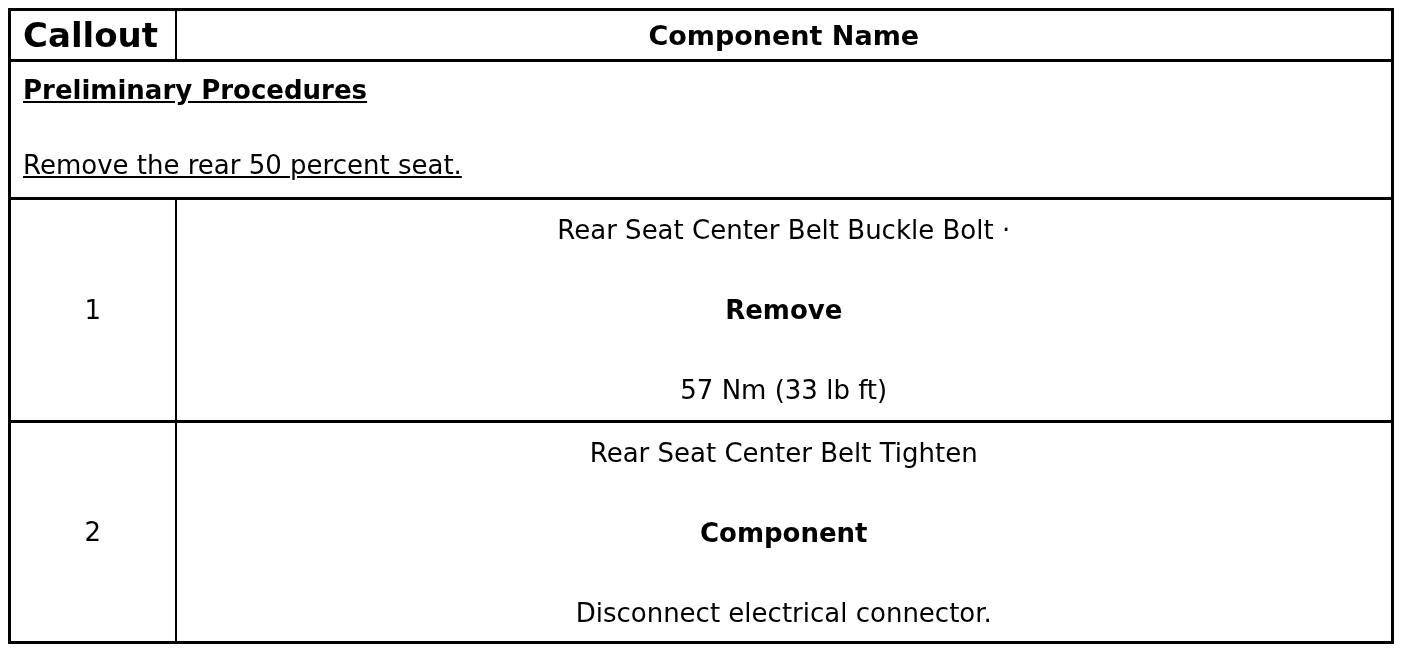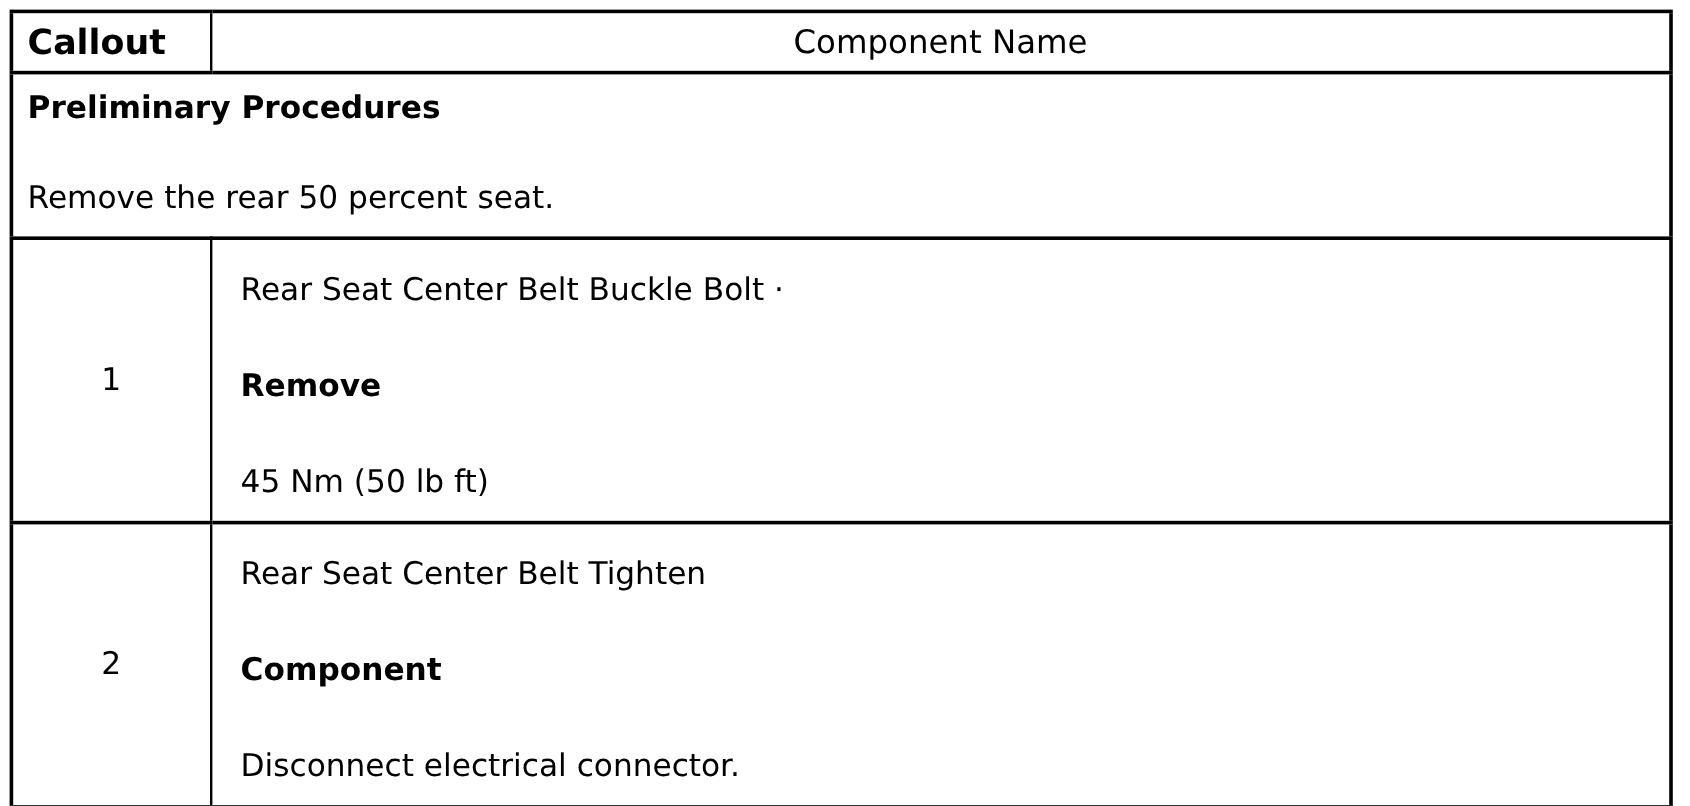--- a/index.html
+++ b/index.html
@@ -31,48 +31,48 @@
     overflow: hidden;
   }
   col.col-callout { width: 166px; }
 
   tr.header-row { height: 51px; }
   th.callout-header {
     text-align: left;
     vertical-align: middle;
     padding: 0 0 0 12px;
     font-weight: 700;
-    font-size: 29px;
+    font-size: 34px;
   }
   th.component-header {
     text-align: center;
     vertical-align: middle;
-    font-weight: 400;
+    font-weight: 700;
     font-size: 27px;
   }
 
-  tr.prelim-row { height: 138px; }
+  tr.prelim-row { height: 138px; text-decoration: underline; }
   td.prelim-cell {
     vertical-align: top;
     padding: 8px 12px 0 12px;
   }
   td.prelim-cell p { margin: 0; line-height: 40px; }
   td.prelim-cell p + p { margin-top: 35px; }
 
   tr.data-row-1 { height: 223px; }
   tr.data-row-2 { height: 221px; }
   td.callout-cell {
     text-align: center;
     vertical-align: middle;
   }
   td.component-cell {
     vertical-align: top;
     padding: 10px 12px 0 12px;
   }
-  td.component-cell p { margin: 12px; line-height: 40px; }
+  td.component-cell p { margin: 0; line-height: 40px; text-align: center; }
   td.component-cell p + p { margin-top: 40px; }
 
   .bold { font-weight: 700; }
 </style>
 </head>
 <body>
 
 <table class="doc-table">
   <colgroup>
     <col class="col-callout">
@@ -90,21 +90,21 @@
         <p class="bold">Preliminary Procedures</p>
         <p>Remove the rear 50 percent seat.</p>
       </td>
     </tr>
 
     <tr class="data-row-1">
       <td class="callout-cell">1</td>
       <td class="component-cell">
         <p>Rear Seat Center Belt Buckle Bolt ·</p>
         <p class="bold">Remove</p>
-        <p>45 Nm (50 lb ft)</p>
+        <p>57 Nm (33 lb ft)</p>
       </td>
     </tr>
 
     <tr class="data-row-2">
       <td class="callout-cell">2</td>
       <td class="component-cell">
         <p>Rear Seat Center Belt Tighten</p>
         <p class="bold">Component</p>
         <p>Disconnect electrical connector.</p>
       </td>

